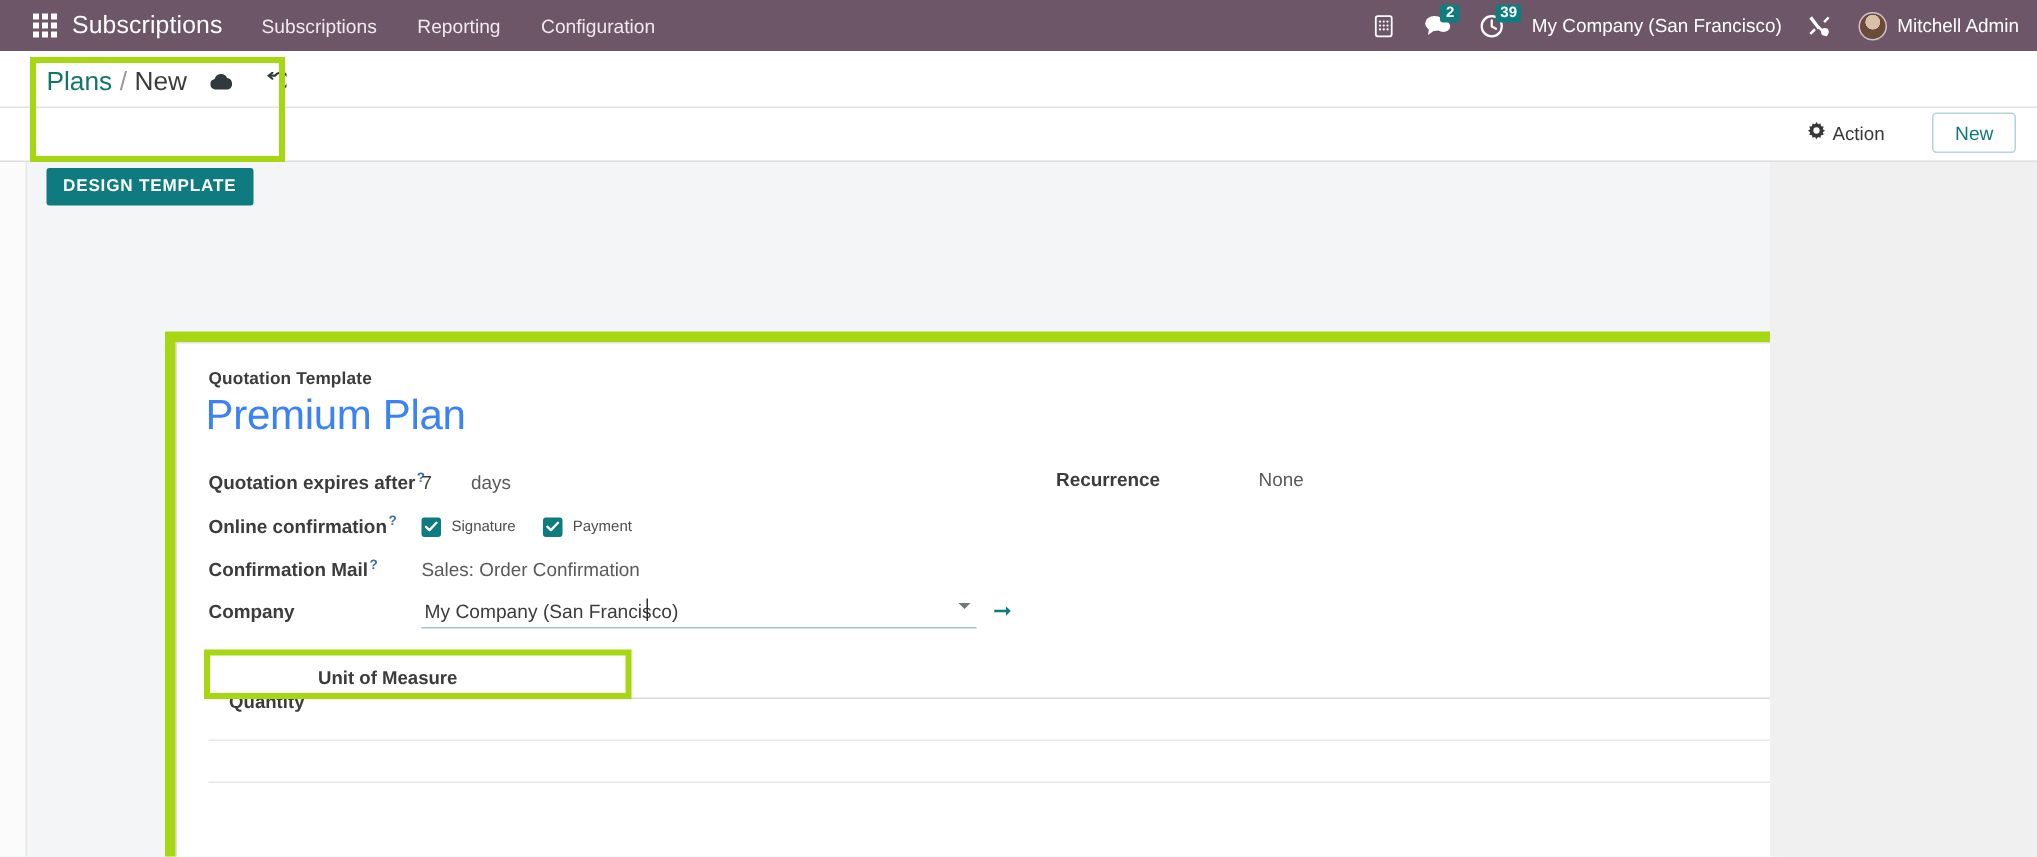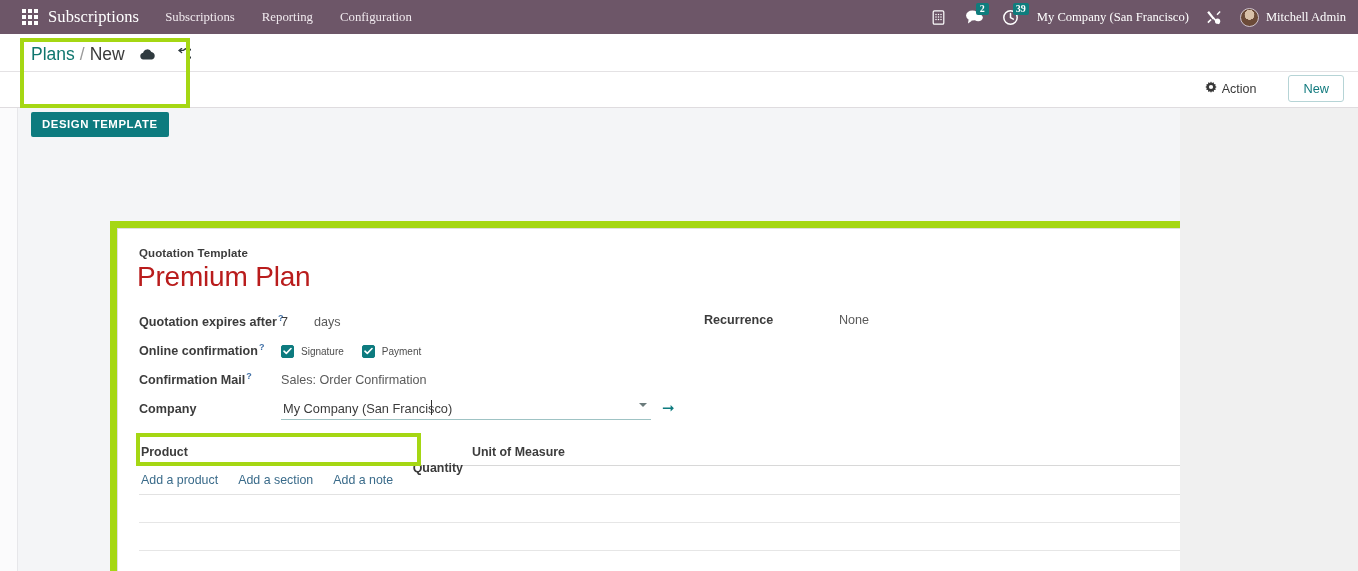--- a/index.html
+++ b/index.html
@@ -12,21 +12,20 @@
   }
 
   
   .navbar {
     position: absolute; top: 0; left: 0;
     width: 1358px; height: 34px;
     background: #6d5668;
     display: flex; align-items: center;
     color: #ffffff;
     z-index: 40;
-    font-family: Liberation Serif, serif;
   }
   .apps-icon {
     width: 16px; height: 16px;
     margin-left: 22px; margin-right: 10px;
     display: grid;
     grid-template-columns: repeat(3, 4px);
     grid-template-rows: repeat(3, 4px);
     gap: 2px;
     cursor: pointer;
   }
@@ -156,21 +155,21 @@
     overflow: hidden;
   }
 
   .tmpl-label {
     position: absolute; left: 21px; top: 18px;
     font-size: 11.5px; font-weight: 700; color: #3c3c3c;
     letter-spacing: .1px;
   }
   .tmpl-title {
     position: absolute; left: 19px; top: 32px;
-    font-size: 28px; font-weight: 400; color: #b91c1c;
+    font-size: 28px; font-weight: 400; color: #3b82f6;
     letter-spacing: -.2px;
   }
 
   
   .fgroup-left { position: absolute; left: 21px; top: 84px; width: 540px; }
   .fgroup-right { position: absolute; left: 586px; top: 84px; width: 400px; }
   .frow { display: flex; align-items: baseline; height: 29px; }
   .flabel {
     width: 142px; flex: 0 0 142px;
     font-size: 12.6px; font-weight: 700; color: #3c3c3c;
@@ -437,30 +436,24 @@
       <div class="frow">
         <div class="flabel wide">Recurrence</div>
         <div class="fval">None</div>
       </div>
     </div>
 
     <div class="notebook">
 
       <div class="lines-table">
         <div class="lt-head">
-          <div class="col-product">Product</div>
           <div class="col-qty">Quantity</div>
           <div class="col-uom">Unit of Measure</div>
         </div>
 
-        <div class="lt-addrow">
-          <span class="addlink">Add a product</span>
-          <span class="addlink">Add a section</span>
-          <span class="addlink">Add a note</span>
-        </div>
 
         <div class="lt-empty"></div>
         <div class="lt-empty"></div>
 
       </div>
     </div>
 
   </div>
 
   <div class="hl-sheet"></div>

